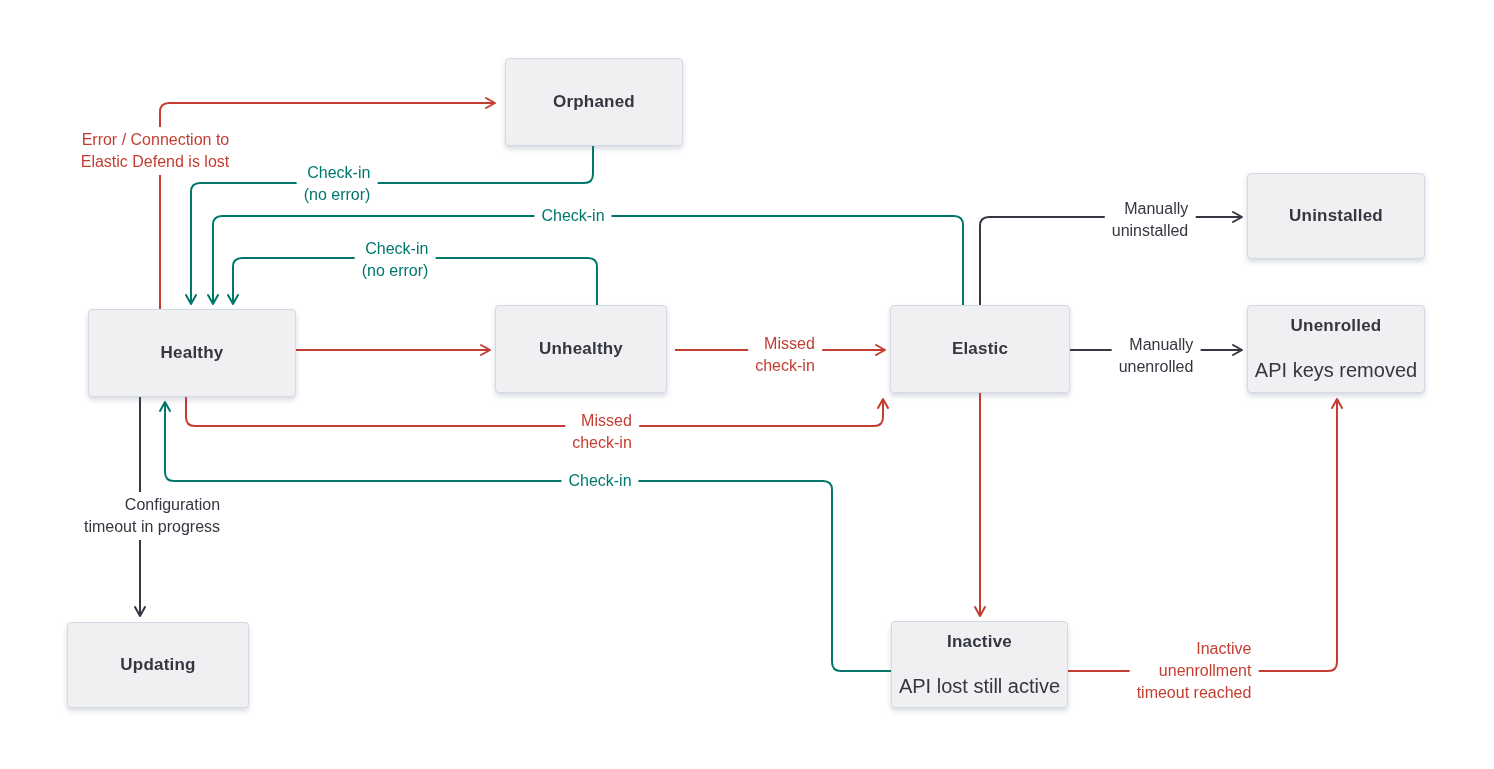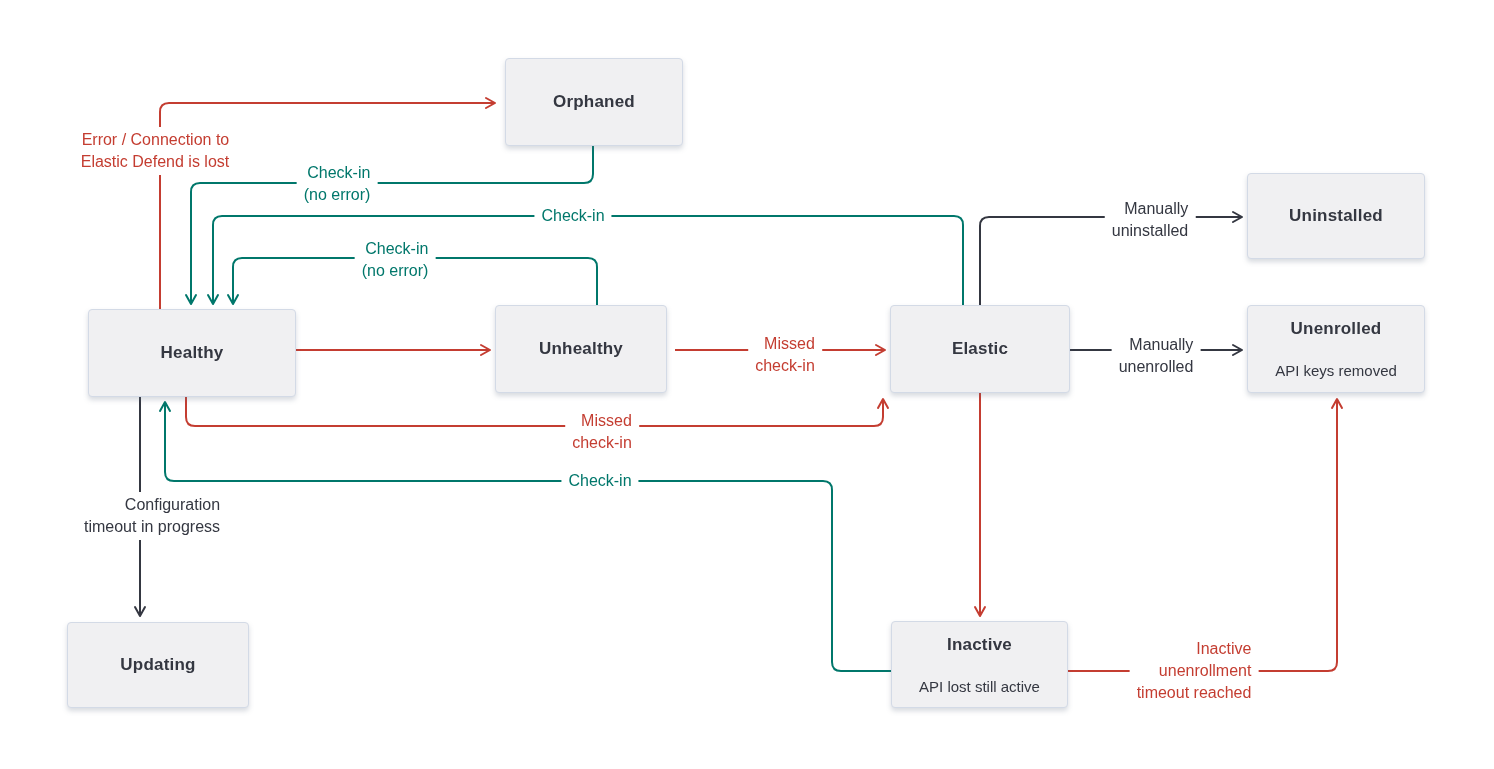--- a/index.html
+++ b/index.html
@@ -34,21 +34,21 @@
     box-sizing: border-box;
     text-align: center;
   }
   .node-title {
     font-size: 17px;
     font-weight: bold;
     color: var(--node-text, #343741);
     letter-spacing: 0.2px;
   }
   .node-sub {
-    font-size: 15px;
+    font-size: 20px;
     font-weight: normal;
     color: var(--node-text, #343741);
     margin-top: 23px;
   }
   .elabel {
     position: absolute;
     transform: translate(-50%, -50%);
     background: #ffffff;
     padding: 2px 7px;
     font-size: 16px;

